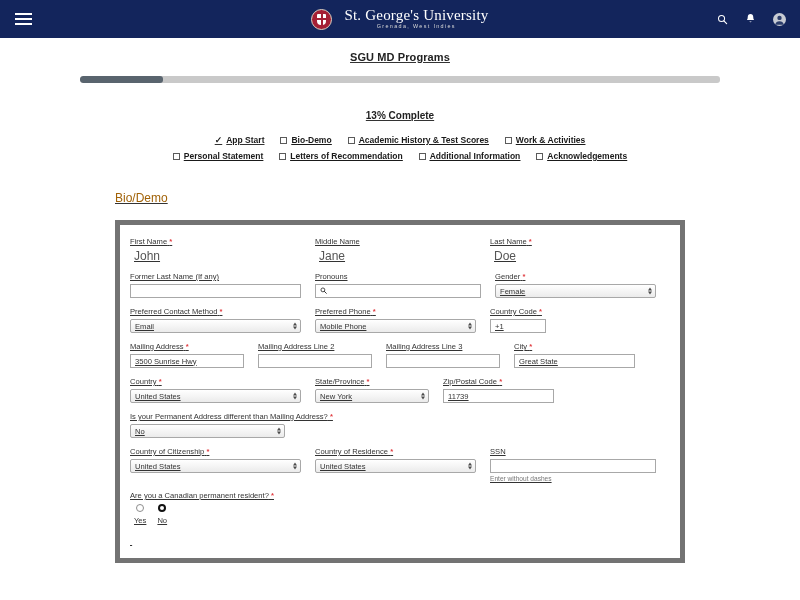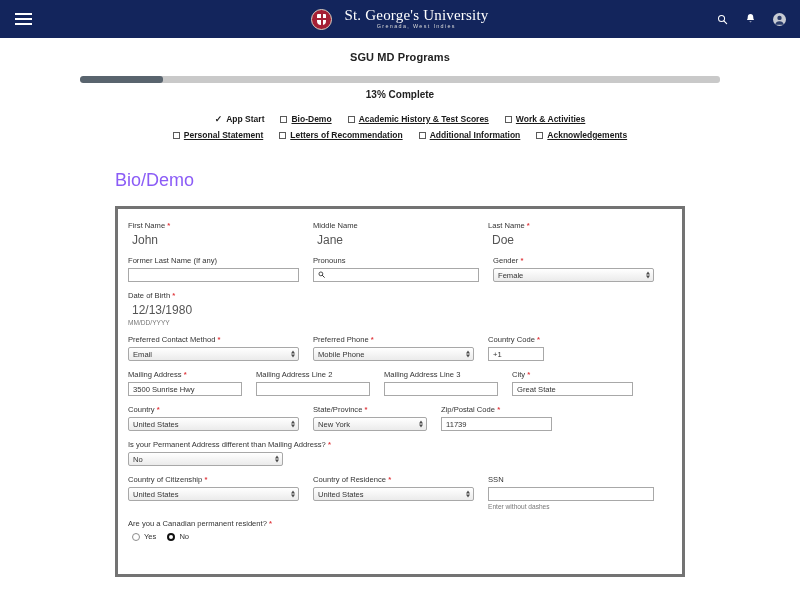--- a/index.html
+++ b/index.html
@@ -30,41 +30,41 @@
   .crest-inner { width:9px; height:11px; background:#fff; border-radius:1px 1px 4px 4px; position:relative; }
   .crest-inner::before { content:""; position:absolute; left:3.5px; top:0; width:2px; height:11px; background:#a41f35; }
   .crest-inner::after { content:""; position:absolute; left:0; top:4px; width:9px; height:2px; background:#a41f35; }
   .brand-txt { display:flex; flex-direction:column; align-items:center; line-height:1; }
   .brand-name { color:#fff; font-family:"Liberation Serif", serif; font-size:15px; letter-spacing:.2px; }
   .brand-sub { color:#d9d9d9; font-size:3.6px; letter-spacing:.9px; margin-top:2.5px; transform:scale(1.5); }
   .navicons { margin-left:auto; display:flex; align-items:center; gap:17px; padding-right:14px; }
   .navicons svg { display:block; }
 
   
-  .page { padding:0; }
+  .page { padding:0;text-decoration:underline; }
   .prog-title { text-align:center; font-size:11px; font-weight:bold;
     color:#222; margin:13px 0 0; letter-spacing:.1px; }
   .progwrap { margin:13px 80px 0; }
   .progtrack { height:7px; background:#c9c9c9; border-radius:3px; overflow:hidden; }
   .progfill { height:100%; background:#59646e; border-radius:3px; }
   .prog-pct { text-align:center; font-size:10px; font-weight:bold;
-    color:#222; margin:6px 0 0; }
+    color:#222; margin:27px 0 0; }
 
   .steps { margin-top:14px; }
   .steprow { display:flex; justify-content:center; align-items:center; gap:16px; margin-bottom:6px; }
   .step { display:flex; align-items:center; gap:4px; font-size:8.5px;
     font-weight:bold; color:#1a1a1a; cursor:pointer; }
   .chk { width:7px; height:7px; border:1px solid #5b5b5b; background:#fff; display:inline-block; }
   .tick { font-size:9px; line-height:1; color:#1a1a1a; }
   .step.link .lbl { text-decoration:underline; }
 
   
-  .sec-title { font-size:18px; color:#8b5cf6; font-weight:400;
+  .sec-title { font-size:12px; color:#a16207; font-weight:400;
     margin:30px 0 0 115px; }
-  .card { margin:15px 115px 0; border:3px solid #737373; background:#fff;
+  .card { margin:15px 115px 0; border:5px solid #737373; background:#fff;
     padding:12px 10px 12px; }
   .row { display:flex; margin-bottom:9px; }
   .fld { padding-right:14px; }
   .lab { font-size:7.6px; color:#333; margin-bottom:3px; white-space:nowrap; }
   .req { color:#e0393e; font-weight:bold; }
   .ro { font-size:12px; color:#555; padding-left:4px; }
   .hint { font-size:6.6px; color:#777; margin-top:2px; }
   .inp { height:14px; border:1px solid #a8a8a8; background:#fff;
     font-size:7.6px; color:#333; display:flex; align-items:center;
     padding:0 4px; }
@@ -73,21 +73,21 @@
     font-size:7.6px; color:#333; display:flex; align-items:center;
     padding:0 4px; position:relative; }
   .sel .stp { position:absolute; right:3px; top:50%; transform:translateY(-50%);
     display:flex; flex-direction:column; gap:1px; }
   .sel .stp i { display:block; width:0; height:0; border-left:2.5px solid transparent;
     border-right:2.5px solid transparent; }
   .sel .stp i.u { border-bottom:3px solid #4a4a4a; }
   .sel .stp i.d { border-top:3px solid #4a4a4a; }
   .srch { display:flex; align-items:center; gap:3px; }
   .radios { display:flex; align-items:center; gap:11px; margin-top:4px; padding-left:4px; }
-  .rad { display:flex; align-items:center; gap:4px; font-size:7.6px; color:#333; cursor:pointer; }
+  .rad { display:flex; align-items:center; gap:4px; font-size:7.6px; color:#333; cursor:pointer;flex-direction:column; }
   .dot { width:8px; height:8px; border-radius:50%; border:1.3px solid #8d8d8d; background:#fff; }
   .dot.on { border:2.5px solid #111; background:#fff; }
   .cutoff { font-size:7.6px; color:#d8d8d8; margin-top:7px; }
 </style>
 </head>
 <body>
 
 <div class="topbar">
   <div class="hamburger">
     <span></span>
@@ -219,27 +219,20 @@
         <div class="sel">
           <span>Female</span>
           <span class="stp">
               <i class="u"></i>
               <i class="d"></i>
             </span>
         </div>
       </div>
     </div>
 
-    <div class="row">
-      <div class="fld" style="width:185px">
-        <div class="lab"><span>Date of Birth</span> <span class="req">*</span></div>
-        <div class="ro">12/13/1980</div>
-        <div class="hint">MM/DD/YYYY</div>
-      </div>
-    </div>
 
     <div class="row">
       <div class="fld" style="width:185px">
         <div class="lab"><span>Preferred Contact Method</span> <span class="req">*</span></div>
         <div class="sel">
           <span>Email</span>
           <span class="stp">
               <i class="u"></i>
               <i class="d"></i>
             </span>

